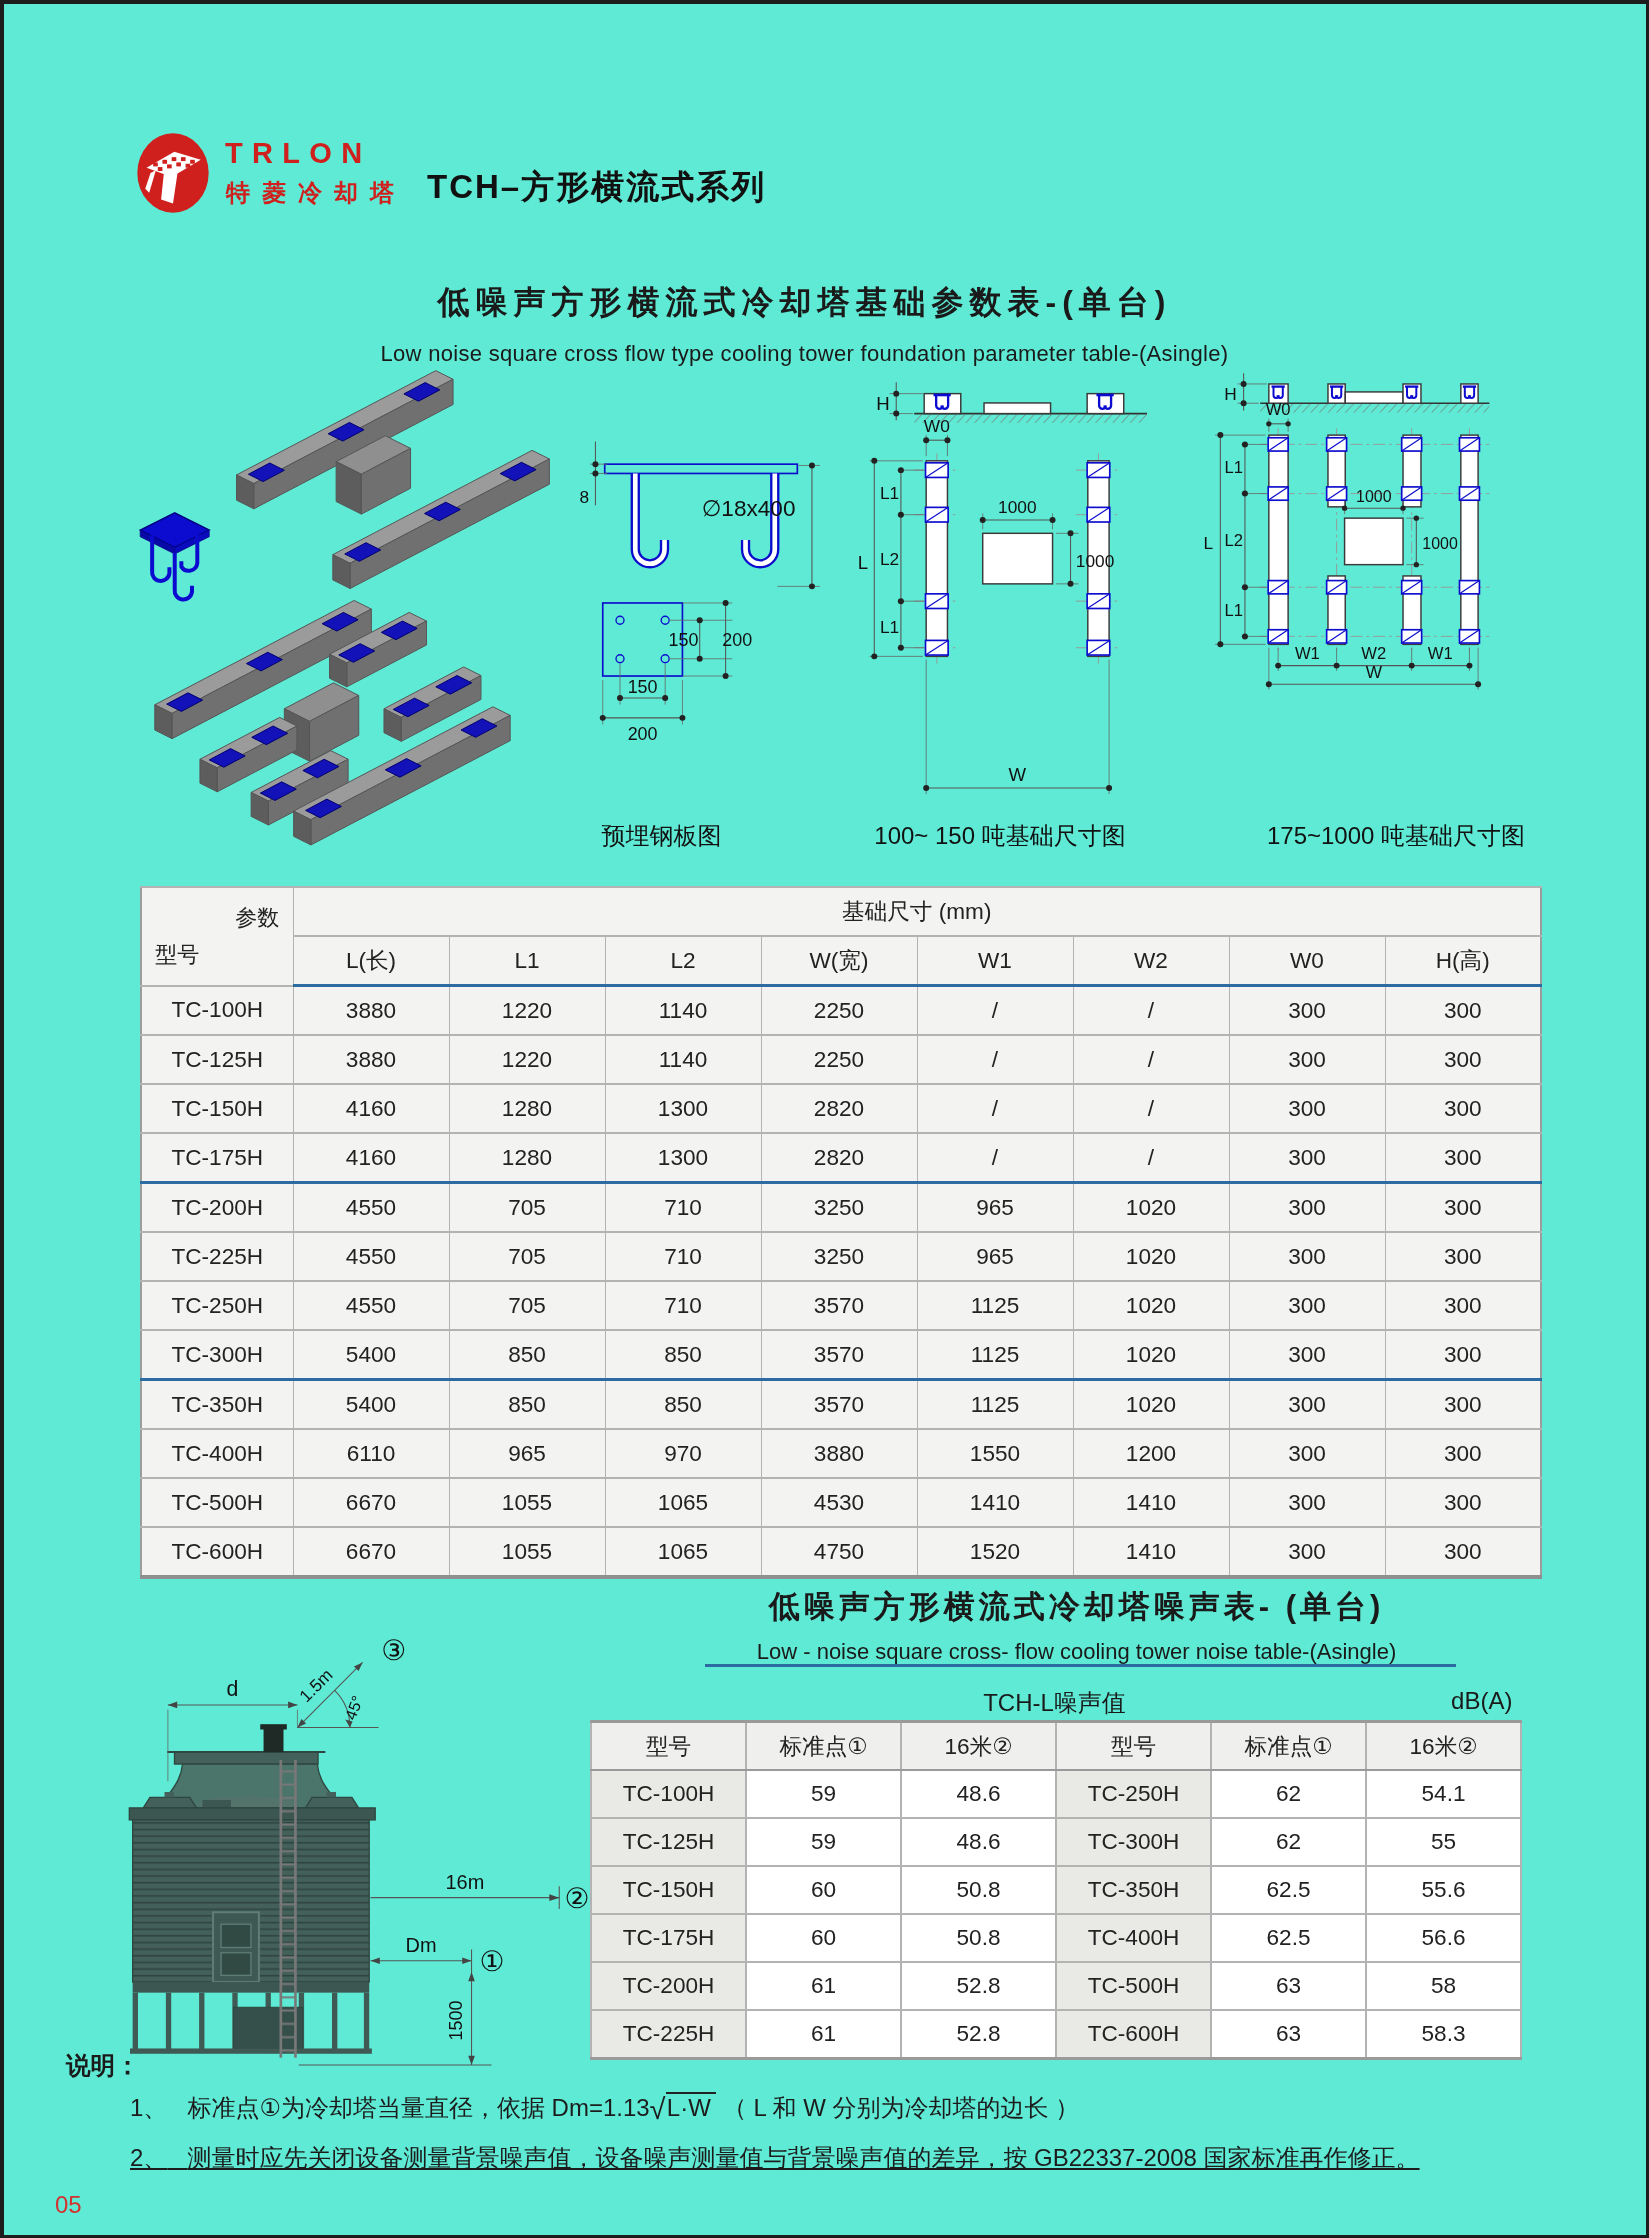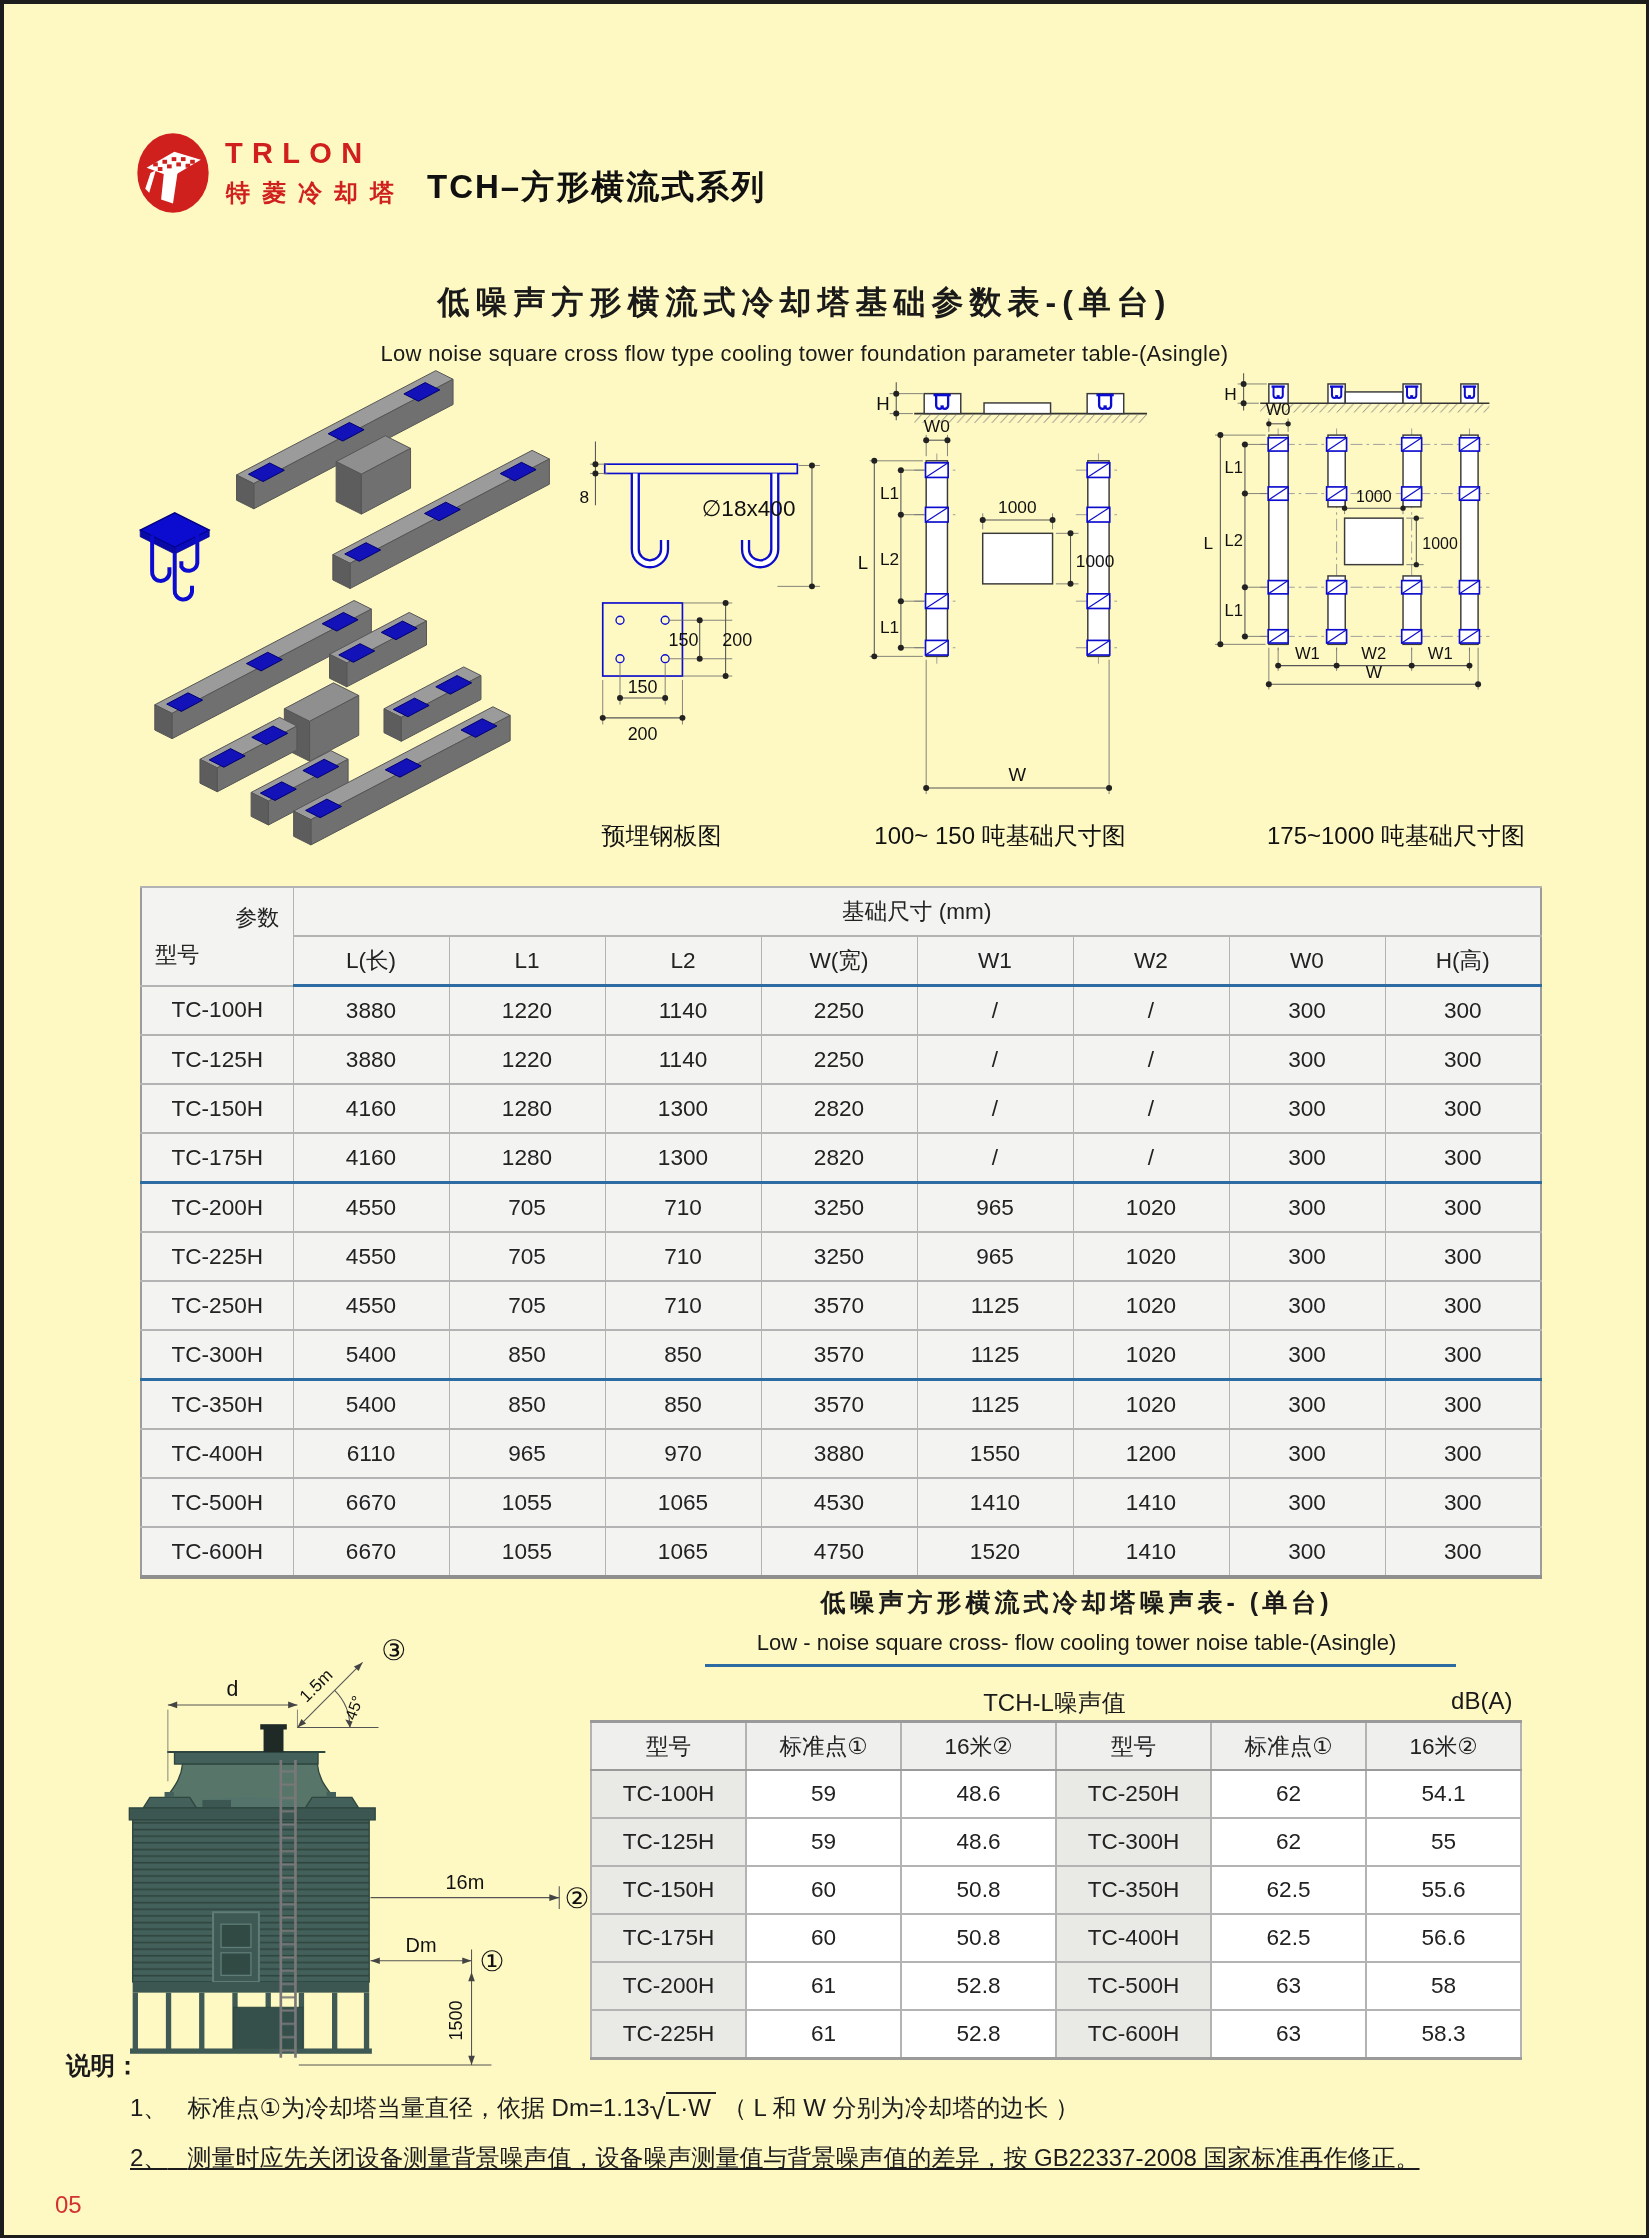--- a/index.html
+++ b/index.html
@@ -1,37 +1,37 @@
 <!DOCTYPE html>
 <html style="font-size:10.6px"><head>
 <meta charset="utf-8">
 <style>
   html,body { margin:0; padding:0; background:#e8e8e8; }
   .page {
-    position:relative; width:1650px; height:2239px; background:#fef9c3;
+    position:relative; width:1650px; height:2239px; background:#5eead4;
     font-family:"Liberation Sans","DejaVu Sans",sans-serif; color:#1a1a1a;
     overflow:hidden; margin:0 auto;
   }
   .frame { position:absolute; inset:0; border:4px solid #1d1d1d; pointer-events:none; }
   .abs { position:absolute; }
 
   
   .brand { position:absolute; left:225px; top:137px; font-size:29px; font-weight:800;
            letter-spacing:9.3px; color:#cf201e; }
   .brand-cn { position:absolute; left:226px; top:177px; font-size:24px; font-weight:700;
            letter-spacing:12px; color:#cf201e; }
   .series { position:absolute; left:427px; top:165px; font-size:33px; font-weight:800;
            letter-spacing:2px; color:#111; margin:0; }
 
   
   .sec1 { position:absolute; left:0; top:265px; width:1609px; text-align:center; }
   .sec1 h2 { margin:16px; font-size:32px; font-weight:800; letter-spacing:6px; }
   .sec1 p  { margin:13.3px 0 0 0; font-size:22px; letter-spacing:0.3px; }
   .sec2 { position:absolute; left:598px; top:1586px; width:957px; text-align:center; }
-  .sec2 h2 { margin:0; font-size:25px; font-weight:800; letter-spacing:4px; }
+  .sec2 h2 { margin:0; font-size:31px; font-weight:800; letter-spacing:4px; }
   .sec2 p  { margin:10.6px 0 0 0; font-size:22px; }
   .blue-rule { position:absolute; left:705px; top:1664px; width:751px; height:3.3px; background:#2d6ca3; }
 
   .cap { position:absolute; top:820px; font-size:24px; text-align:center; color:#111; }
 
   
   table.ftable { position:absolute; left:140px; top:886px; border-collapse:collapse;
     table-layout:fixed; border:2.7px solid #9c9c9c; border-bottom:4px solid #8f8f8f; }
   table.ftable td { border:1.3px solid #b3b3b3; border-top-width:2px; border-bottom-width:2px;
     background:#f3f3f1; text-align:center; vertical-align:middle;

